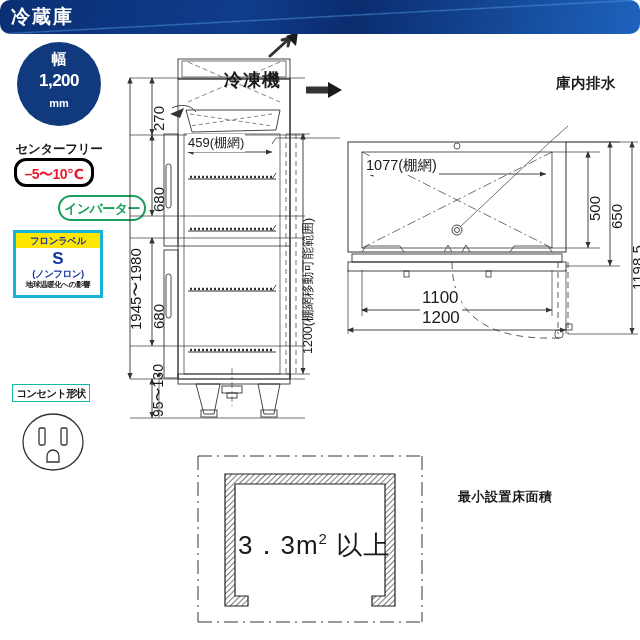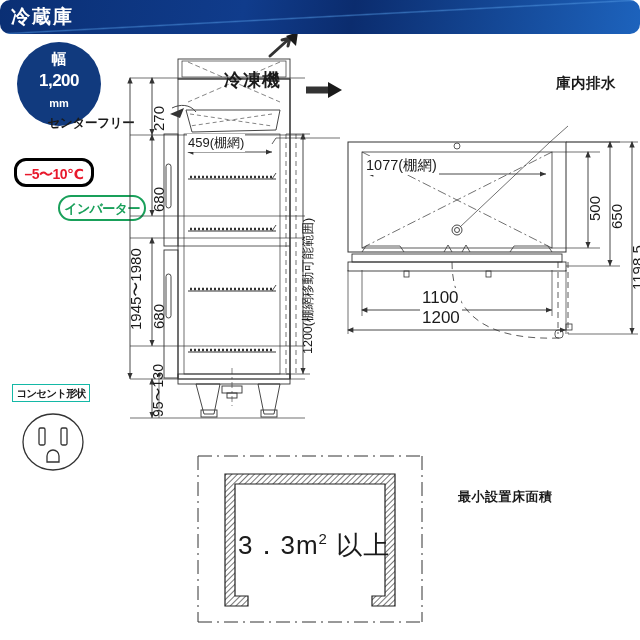--- a/index.html
+++ b/index.html
@@ -69,25 +69,24 @@
   .wb-value {
     position: absolute; left: 0; top: 25px; width: 84px;
     font-size: 17px; font-weight: bold; line-height: 28px; letter-spacing: -0.5px;
   }
   .wb-unit {
     position: absolute; left: 0; top: 55px; width: 84px;
     font-size: 11px; font-weight: bold; line-height: 12px;
   }
   .center-free {
     position: absolute;
-    left: 0; top: 81px; width: 118px;
+    left: 0; top: 107px; width: 118px;
     text-align: center;
     font-size: 12.5px; font-weight: bold;
     letter-spacing: -0.3px;
-    margin-left: 32px;
   }
   .temp-badge {
     position: absolute;
     left: 14px; top: 124px;
     width: 80px; height: 29px;
     border: 3px solid #000000;
     border-radius: 12px;
     color: #e8192c;
     font-size: 14px; font-weight: bold;
     line-height: 27px; text-align: center;
@@ -216,20 +215,26 @@
       <div class="wb-value">1,200</div>
       <div class="wb-unit">mm</div>
     </div>
 
     <div class="center-free">センターフリー</div>
 
     <div class="temp-badge">–5〜10℃</div>
 
     <div class="inverter-badge">インバーター</div>
 
+    <div class="freon-badge">
+      <div class="fb-top">フロンラベル</div>
+      <div class="fb-s">S</div>
+      <div class="fb-non">(ノンフロン)</div>
+      <div class="fb-eff">地球温暖化への影響</div>
+    </div>
 
     <div class="outlet-label">コンセント形状</div>
 
     <svg class="outlet-shape" viewBox="0 0 66 60">
       <ellipse cx="33" cy="30" rx="30" ry="28" fill="#ffffff" stroke="#333" stroke-width="1.3"></ellipse>
       <rect x="19" y="16" width="6" height="17" rx="1.5" fill="#ffffff" stroke="#333" stroke-width="1.3"></rect>
       <rect x="41" y="16" width="6" height="17" rx="1.5" fill="#ffffff" stroke="#333" stroke-width="1.3"></rect>
       <path d="M27 50 L27 44 A6 6 0 0 1 39 44 L39 50 Z" fill="#ffffff" stroke="#333" stroke-width="1.3"></path>
     </svg>
   </div>

